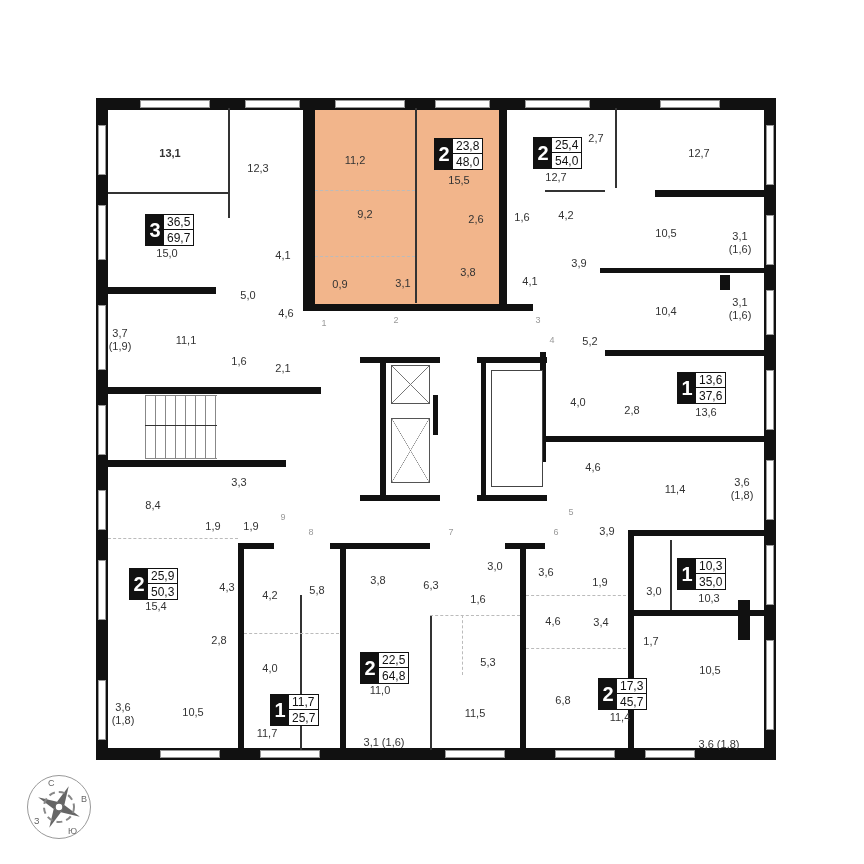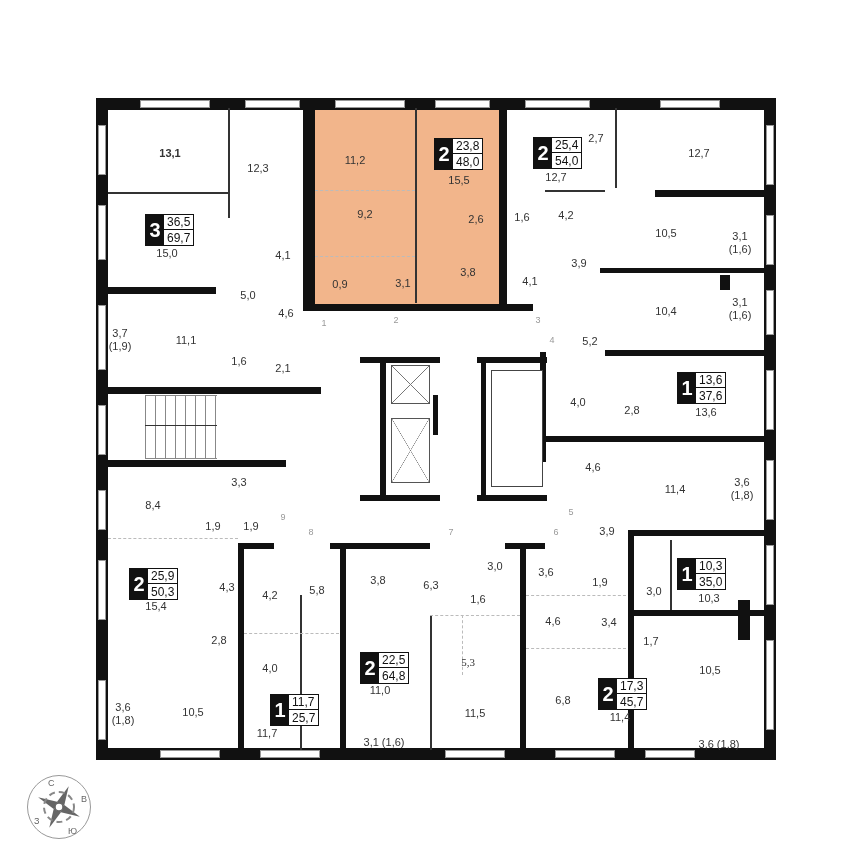--- a/index.html
+++ b/index.html
@@ -238,26 +238,26 @@
     <div class="lbl" style="left: 219px; top: 640px; white-space: pre;">2,8</div>
     <div class="lbl" style="left: 270px; top: 668px; white-space: pre;">4,0</div>
     <div class="lbl" style="left: 193px; top: 712px; white-space: pre;">10,5</div>
     <div class="lbl" style="left: 123px; top: 714px; white-space: pre;">3,6
 (1,8)</div>
     <div class="lbl" style="left: 267px; top: 733px; white-space: pre;">11,7</div>
     <div class="lbl" style="left: 378px; top: 580px; white-space: pre;">3,8</div>
     <div class="lbl" style="left: 431px; top: 585px; white-space: pre;">6,3</div>
     <div class="lbl" style="left: 495px; top: 566px; white-space: pre;">3,0</div>
     <div class="lbl" style="left: 478px; top: 599px; white-space: pre;">1,6</div>
-    <div class="lbl" style="left: 468px; top: 662px; white-space: pre; font-family: Liberation Serif, serif;">5,3</div>
+    <div class="lbl" style="left: 488px; top: 662px; white-space: pre;">5,3</div>
     <div class="lbl" style="left: 380px; top: 690px; white-space: pre;">11,0</div>
     <div class="lbl" style="left: 475px; top: 713px; white-space: pre;">11,5</div>
     <div class="lbl" style="left: 384px; top: 742px; white-space: pre;">3,1 (1,6)</div>
     <div class="lbl" style="left: 553px; top: 621px; white-space: pre;">4,6</div>
-    <div class="lbl" style="left: 601px; top: 622px; white-space: pre; margin-left: 8px;">3,4</div>
+    <div class="lbl" style="left: 601px; top: 622px; white-space: pre;">3,4</div>
     <div class="lbl" style="left: 651px; top: 641px; white-space: pre;">1,7</div>
     <div class="lbl" style="left: 710px; top: 670px; white-space: pre;">10,5</div>
     <div class="lbl" style="left: 563px; top: 700px; white-space: pre;">6,8</div>
     <div class="lbl" style="left: 620px; top: 717px; white-space: pre;">11,4</div>
     <div class="lbl" style="left: 719px; top: 744px; white-space: pre;">3,6 (1,8)</div>
   </div>
 <div id="door-labels">
     <div class="door" style="left: 324px; top: 323px;">1</div>
     <div class="door" style="left: 396px; top: 320px;">2</div>
     <div class="door" style="left: 538px; top: 320px;">3</div>

